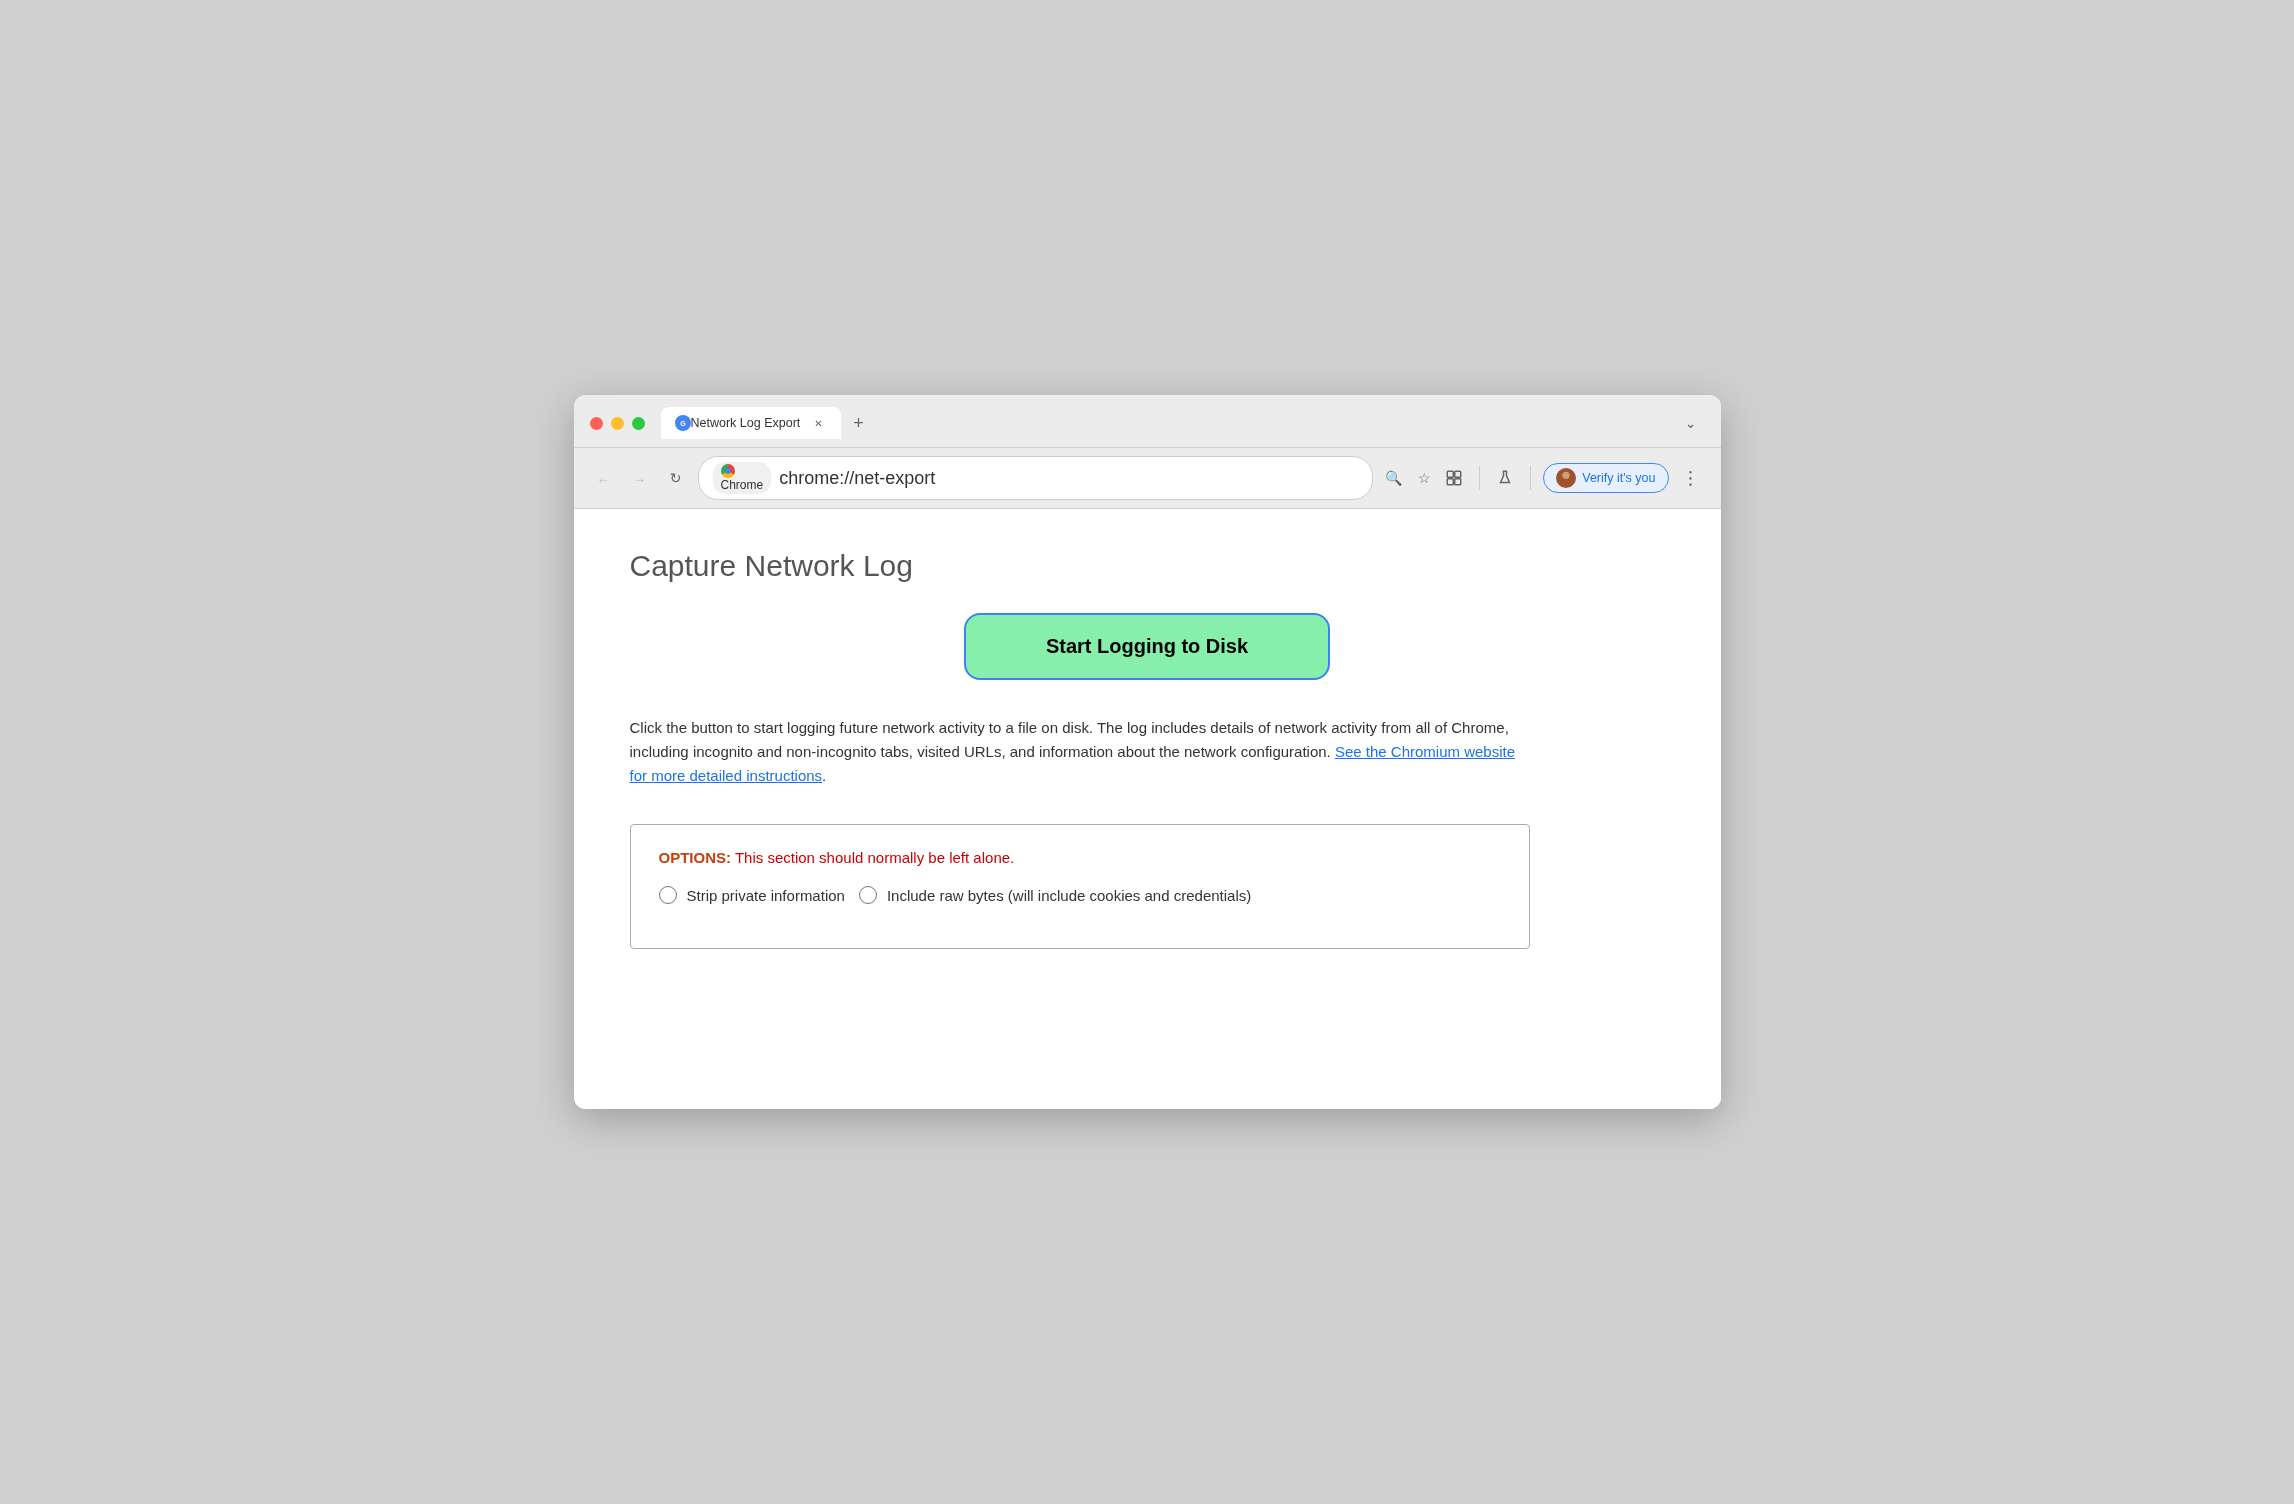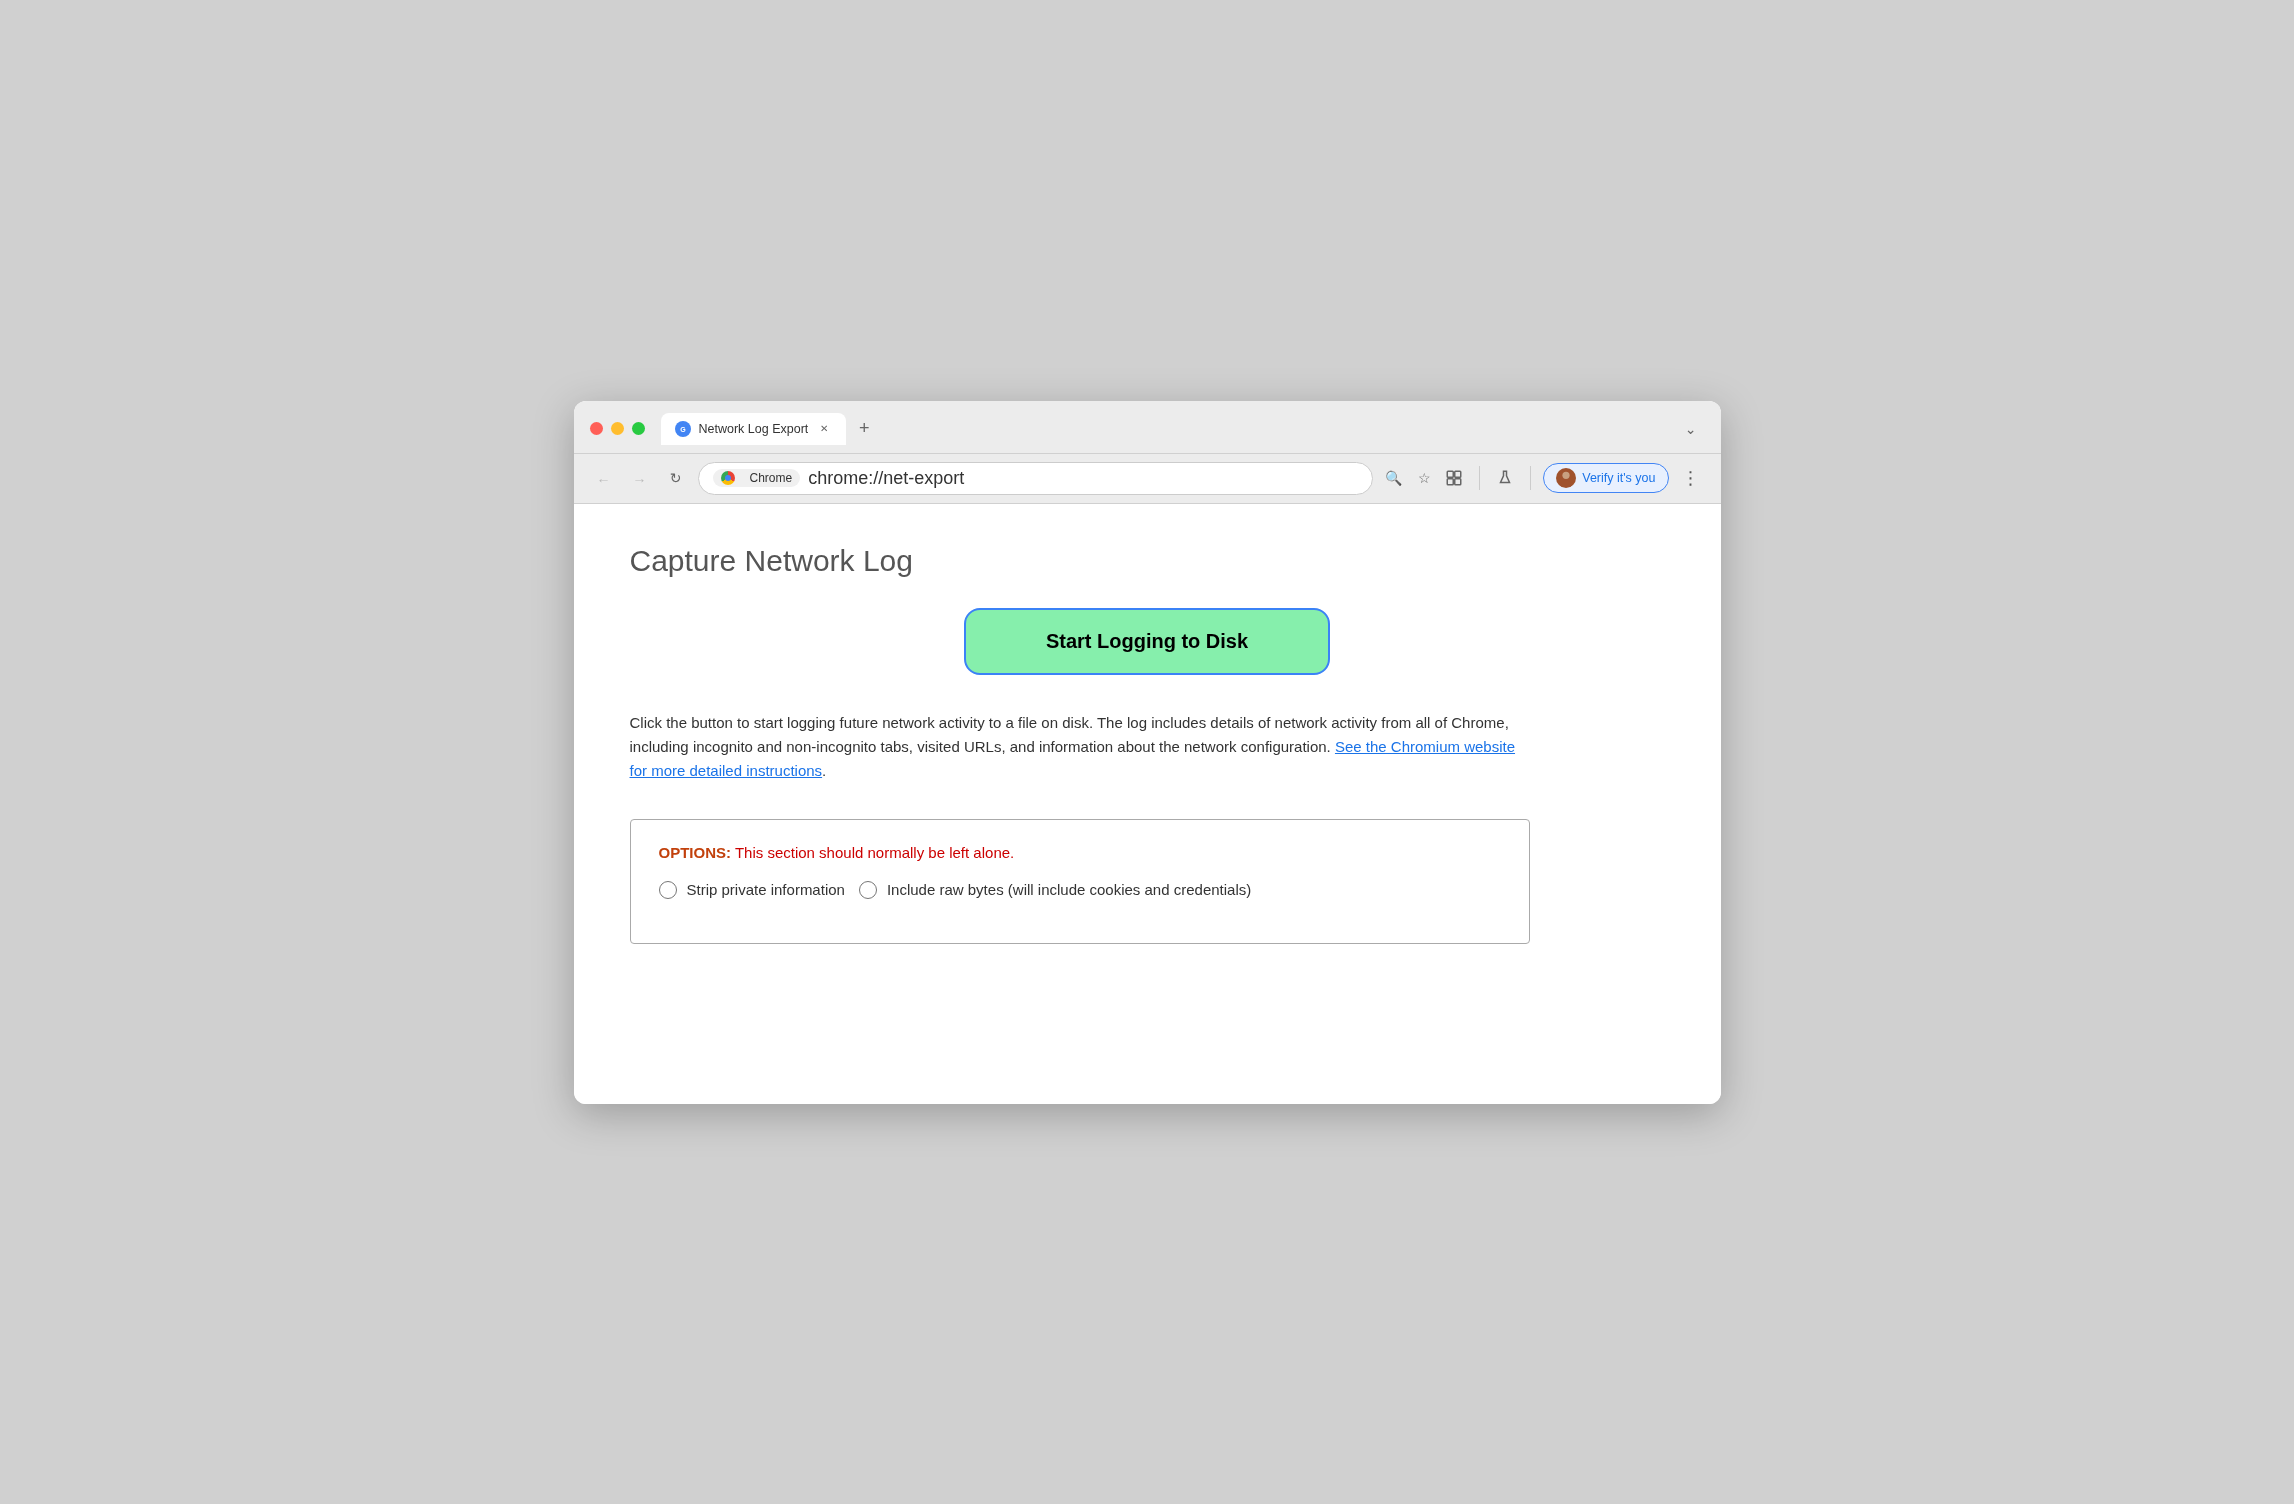--- a/index.html
+++ b/index.html
@@ -47,21 +47,20 @@
     .tabs-row {
       display: flex;
       align-items: flex-end;
       gap: 0;
       flex: 1;
       margin-left: 16px;
     }
     .tab {
       display: flex;
       align-items: center;
-      gap: 8px;
       padding: 8px 14px;
       background: #ffffff;
       border-radius: 8px 8px 0 0;
       font-size: 13px;
       color: #333;
       min-width: 180px;
       max-width: 240px;
       position: relative;
     }
     .tab-icon {
@@ -146,27 +145,28 @@
       background: #fff;
       border: 1px solid #ccc;
       border-radius: 20px;
       padding: 5px 14px;
       gap: 8px;
       max-width: 700px;
     }
     .chrome-badge {
       display: flex;
       align-items: flex-start;
-      gap: 15px;
+      gap: 0;
       background: #f0f0f0;
       border-radius: 12px;
       padding: 2px 8px;
       font-size: 12px;
       font-weight: 500;
       color: #333;
+      flex-direction: column;
     }
     .chrome-badge-icon {
       width: 14px;
       height: 14px;
       border-radius: 50%;
       background: conic-gradient(#ea4335 0deg 120deg, #fbbc04 120deg 240deg, #34a853 240deg 360deg);
       position: relative;
     }
     .chrome-badge-icon::after {
       content: '';

